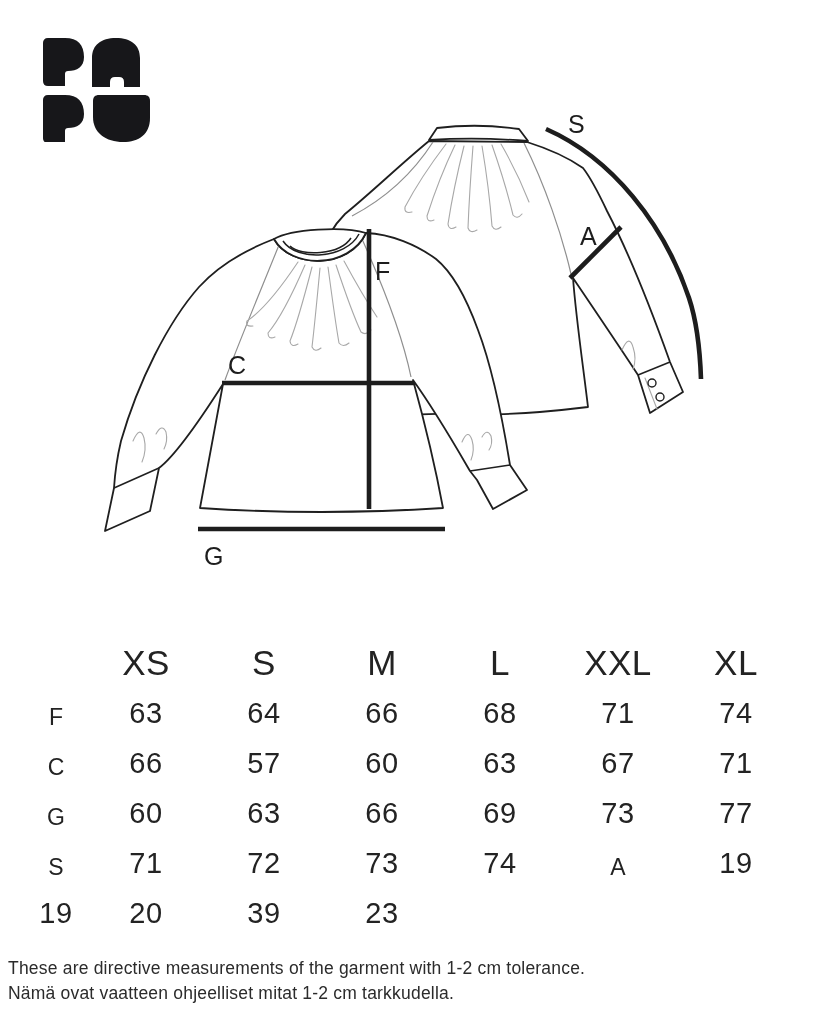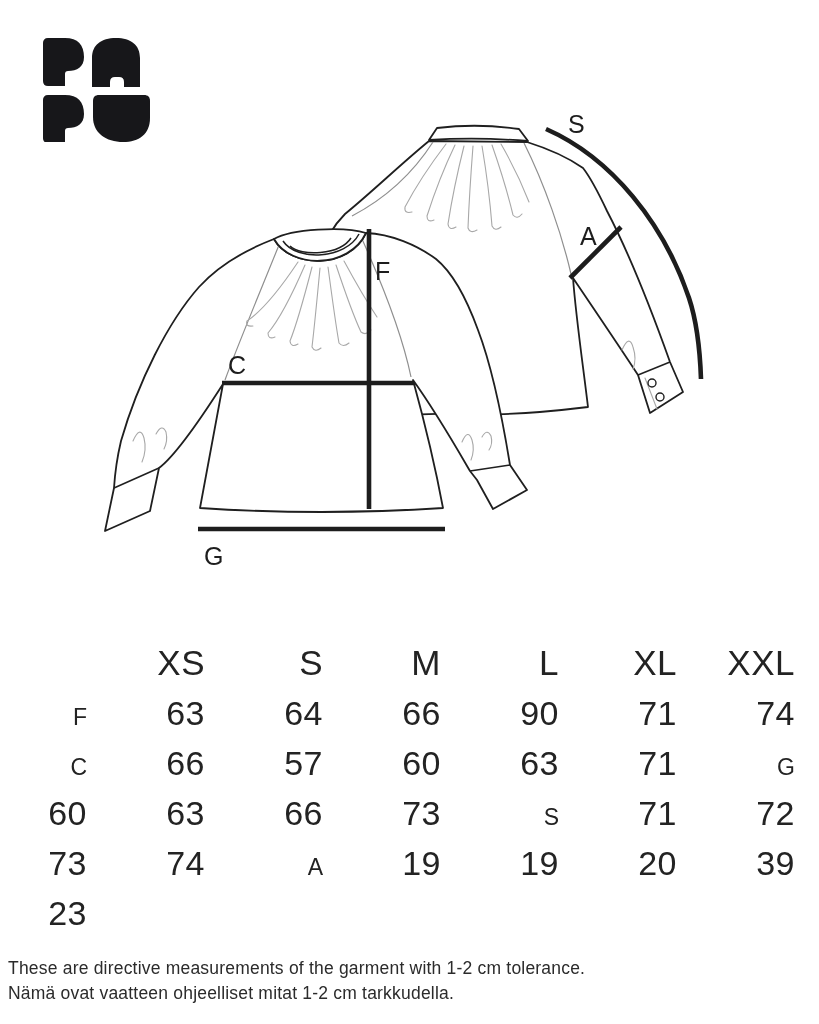--- a/index.html
+++ b/index.html
@@ -18,23 +18,23 @@
   .diagram .pleat{fill:none;stroke:#a8a8a8;stroke-width:1.1;stroke-linecap:round;}
   .diagram .measure{fill:none;stroke:#1d1d1d;stroke-width:4.6;stroke-linecap:butt;}
   .diagram .btn{fill:#ffffff;stroke:#1f1f1f;stroke-width:1.4;}
   .diagram text{font-family:"Liberation Sans",sans-serif;font-size:25px;fill:#1d1d1d;}
   
   .size-table{
     position:absolute;left:25px;top:638px;width:770px;
     display:grid;grid-template-columns:62px repeat(6,118px);grid-auto-rows:50px;
     color:#232323;
   }
-  .size-table .cell{text-align:right;line-height:50px;white-space:nowrap;}
+  .size-table .cell{text-align:center;line-height:50px;white-space:nowrap;}
   .size-table .head{font-size:35px;letter-spacing:.5px;}
-  .size-table .val{font-size:34px;letter-spacing:.5px;}
+  .size-table .val{font-size:29px;letter-spacing:.5px;}
   .size-table .rowlab{font-size:23px;padding-top:4px;}
   
   .footer{
     position:absolute;left:8px;top:956px;width:819px;text-align:left;
     font-size:17.5px;line-height:25px;letter-spacing:.2px;color:#2b2b2b;
   }
 </style>
 </head>
 <body>
 
@@ -144,43 +144,46 @@
       <text x="204" y="565">G</text>
     </g>
   </svg>
 
   <div class="size-table">
     <div class="cell"></div>
     <div class="cell head">XS</div>
     <div class="cell head">S</div>
     <div class="cell head">M</div>
     <div class="cell head">L</div>
+    <div class="cell head">XXL</div>
     <div class="cell head">XL</div>
-    <div class="cell head">XXL</div>
 
     <div class="cell rowlab">F</div>
     <div class="cell val">63</div>
     <div class="cell val">64</div>
     <div class="cell val">66</div>
-    <div class="cell val">90</div>
+    <div class="cell val">68</div>
     <div class="cell val">71</div>
     <div class="cell val">74</div>
 
     <div class="cell rowlab">C</div>
     <div class="cell val">66</div>
     <div class="cell val">57</div>
     <div class="cell val">60</div>
     <div class="cell val">63</div>
+    <div class="cell val">67</div>
     <div class="cell val">71</div>
 
     <div class="cell rowlab">G</div>
     <div class="cell val">60</div>
     <div class="cell val">63</div>
     <div class="cell val">66</div>
+    <div class="cell val">69</div>
     <div class="cell val">73</div>
+    <div class="cell val">77</div>
 
     <div class="cell rowlab">S</div>
     <div class="cell val">71</div>
     <div class="cell val">72</div>
     <div class="cell val">73</div>
     <div class="cell val">74</div>
 
     <div class="cell rowlab">A</div>
     <div class="cell val">19</div>
     <div class="cell val">19</div>

